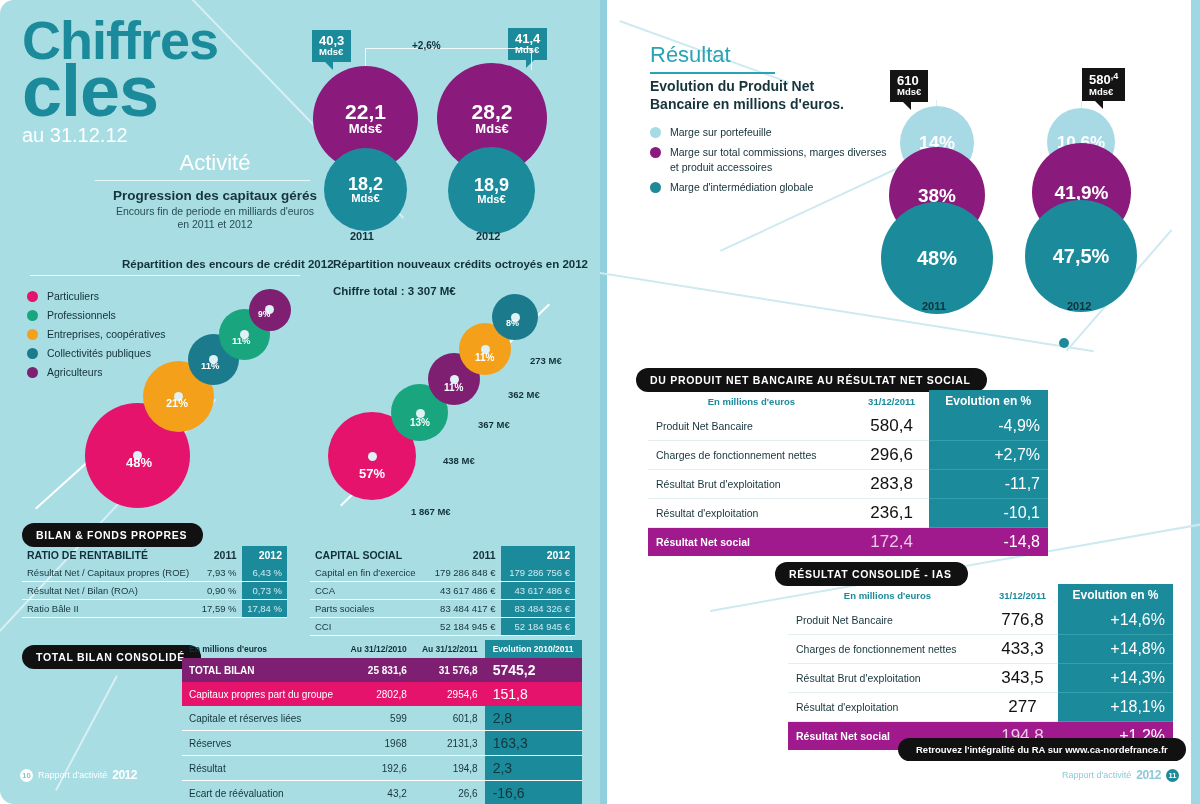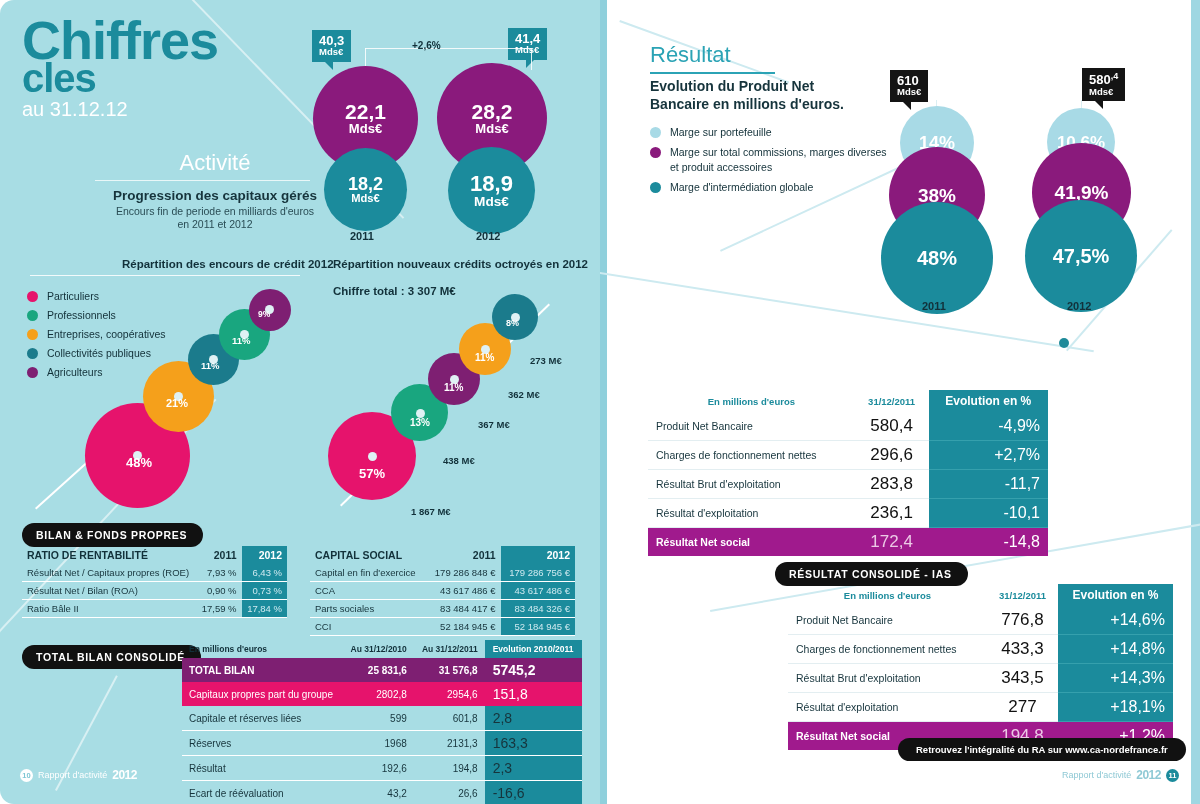--- a/index.html
+++ b/index.html
@@ -32,21 +32,21 @@
   .deco{position:absolute;background:#cdeaf0;transform-origin:0 0;pointer-events:none;}
   .deco-w{position:absolute;background:#ffffff;opacity:.55;transform-origin:0 0;pointer-events:none;}
   .deco-dot{position:absolute;width:10px;height:10px;border-radius:50%;background:#1e8a99;}
 
   
   .kicker{
     position:absolute;left:22px;top:18px;
     color:#1b8b9c;font-weight:bold;letter-spacing:-1px;line-height:.82;
   }
   .kicker .l1{font-size:54px;display:block;}
-  .kicker .l2{font-size:40px;display:block;}
+  .kicker .l2{font-size:72px;display:block;}
   .kicker .sub{display:block;margin-top:6px;color:#ffffff;font-size:20px;font-weight:normal;letter-spacing:0;}
 
   .sect{position:absolute;}
   .sect .sect-title{color:#ffffff;font-size:22px;font-weight:normal;padding-bottom:4px;}
   .sect .rule{height:1px;background:#ffffff;opacity:.75;width:215px;margin-bottom:7px;}
   .sect .h3{color:#16343c;font-size:13.5px;font-weight:bold;}
   .sect .p{color:#2a4d55;font-size:10.5px;line-height:1.25;margin-top:2px;}
 
   .chart-title{position:absolute;color:#12313a;font-size:11.5px;font-weight:bold;}
   .chart-sub{position:absolute;color:#12313a;font-size:11.5px;font-weight:bold;}
@@ -205,21 +205,21 @@
         </span>
       </div>
 
       <div class="bub" style="left:437px;top:63px;width:110px;height:110px;background:#8a1a7c;">
         <span style="font-size:21px;">
           <span>28,2</span>
           <span class="u">Mds€</span>
         </span>
       </div>
       <div class="bub" style="left:448px;top:147px;width:87px;height:87px;background:#1b8b9c;">
-        <span style="font-size:22px;">
+        <span style="font-size:18px;">
           <span>18,9</span>
           <span class="u">Mds€</span>
         </span>
       </div>
 
       <div class="axlabel" style="left:350px;top:230px;">2011</div>
       <div class="axlabel" style="left:476px;top:230px;">2012</div>
     </div>
 
     <div>
@@ -494,20 +494,21 @@
         <span style="font-size:19px;color:#fff;">41,9%</span>
       </div>
       <div class="bub" style="left:425px;top:200px;width:112px;height:112px;background:#1b8b9c;">
         <span style="font-size:20px;color:#fff;">47,5%</span>
       </div>
 
       <div class="axlabel" style="left:322px;top:300px;">2011</div>
       <div class="axlabel" style="left:467px;top:300px;">2012</div>
     </div>
 
+    <div class="pill" style="left:36px;top:368px;">DU PRODUIT NET BANCAIRE AU RÉSULTAT NET SOCIAL</div>
     <table class="tblR" style="left:48px;top:390px;width:400px;">
       <thead>
         <tr>
           <th>En millions d'euros</th>
           <th class="c">31/12/2011</th>
           <th class="ev">Evolution en %</th>
         </tr>
       </thead>
       <tbody>
         <tr>

